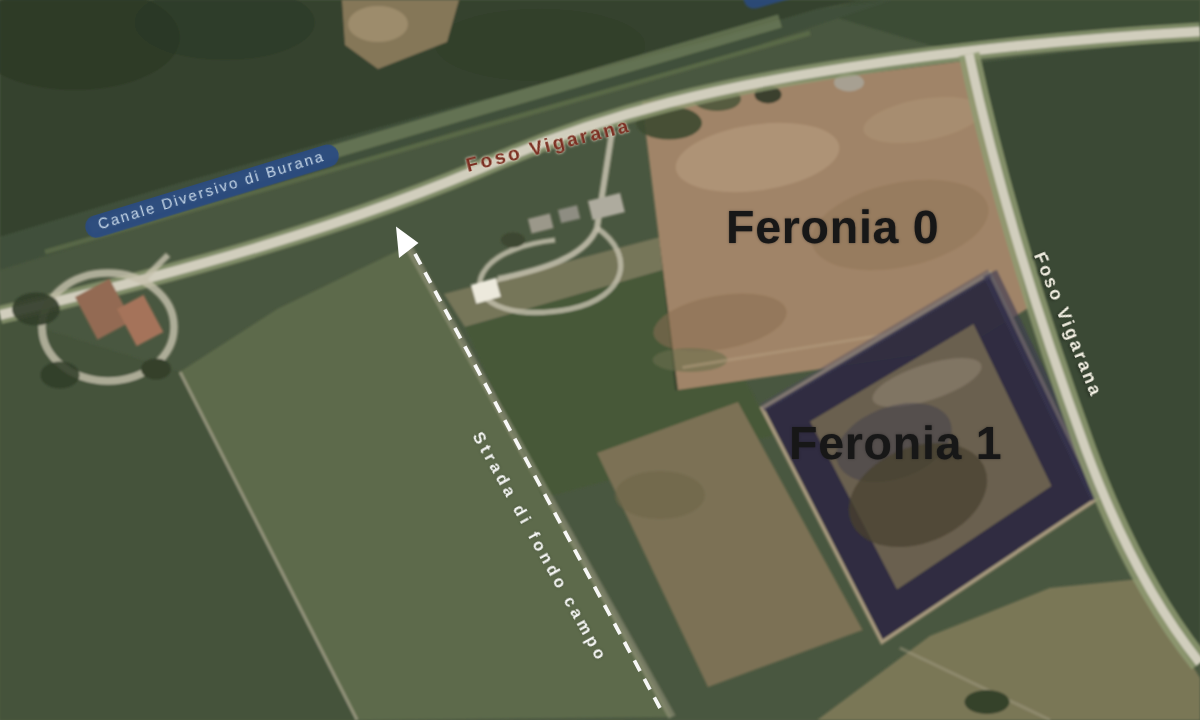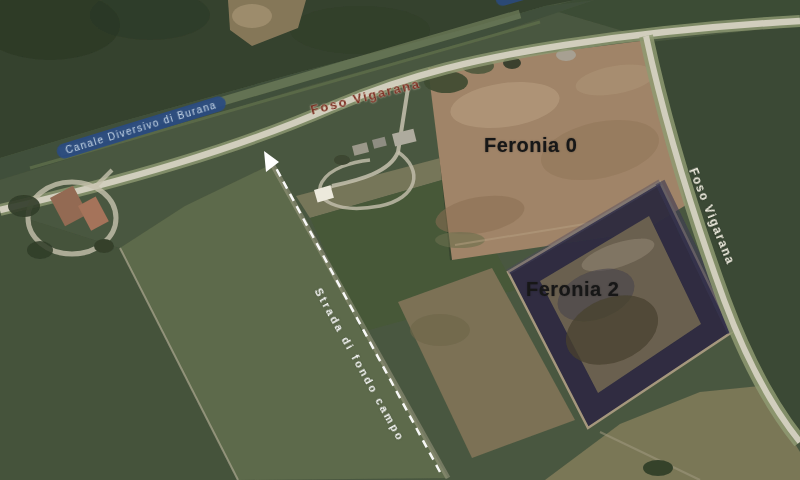--- a/index.html
+++ b/index.html
@@ -28,21 +28,21 @@
     text-shadow:0 0 2px rgba(236,228,208,.85),0 0 1px rgba(236,228,208,.9);
     filter:blur(.45px);
   }
   .road-label-east{
     left:699px;top:166px;transform:rotate(68deg);
     color:#f3f0e3;font-size:12px;font-weight:bold;letter-spacing:1.6px;
     text-shadow:0 1px 2px rgba(40,50,35,.9),0 0 1px rgba(40,50,35,.8);
     filter:blur(.45px);
   }
   .site-label{
-    color:var(--site-label-black,#171717);font-size:20px;font-weight:700;letter-spacing:.5px;
+    color:var(--site-label-black,#171717);font-size:31px;font-weight:700;letter-spacing:.5px;
     text-shadow:0 0 1.5px rgba(25,25,25,.55);filter:blur(.4px);
   }
   .site-label-0{left:484px;top:134px;}
   .site-label-1{left:526px;top:278px;}
   .track-label{
     left:323px;top:286px;transform:rotate(61deg);
     color:var(--annotation-white,#fff);font-size:11px;font-weight:bold;letter-spacing:2.6px;
     opacity:.95;text-shadow:0 0 2px rgba(60,70,50,.75);filter:blur(.5px);
   }
 
@@ -185,16 +185,16 @@
   <div class="map-label canal-ribbon">Canale Diversivo di Burana</div>
 
   <div class="map-label canal-ribbon-partial"></div>
 
   <div class="map-label road-label-main">Foso Vigarana</div>
 
   <div class="map-label road-label-east">Foso Vigarana</div>
 
   <div class="map-label site-label site-label-0">Feronia 0</div>
 
-  <div class="map-label site-label site-label-1">Feronia 2</div>
+  <div class="map-label site-label site-label-1">Feronia 1</div>
 
   <div class="map-label track-label">Strada di fondo campo</div>
 </div>
 
 </body></html>

